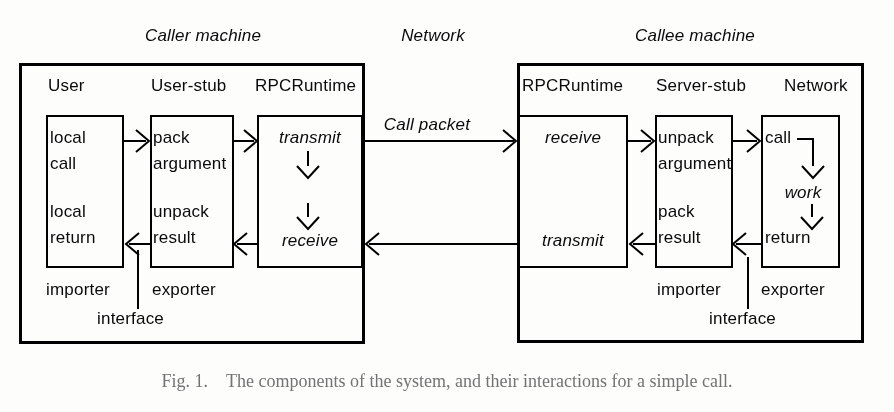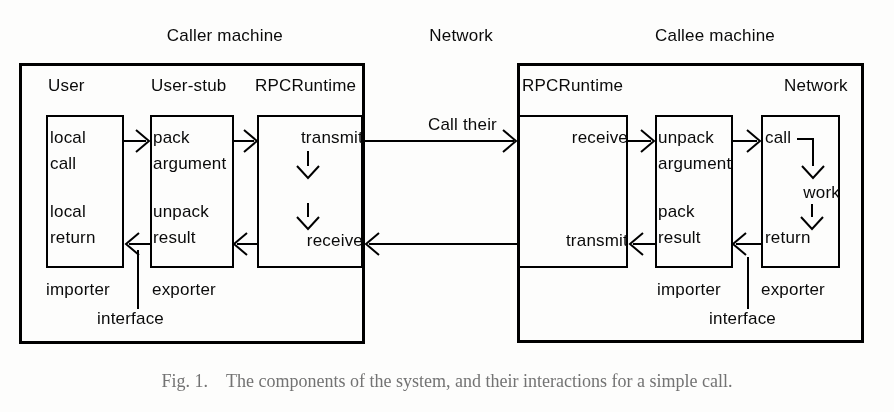--- a/index.html
+++ b/index.html
@@ -6,21 +6,21 @@
   .page{
     position:relative;width:894px;height:412px;
     background:#fdfdfc;overflow:hidden;
     font-family:"Liberation Sans", sans-serif;
     color:#0a0a0a;
   }
   .lbl{
     position:absolute;font-size:17px;line-height:1.0;
     white-space:nowrap;letter-spacing:0.2px;
   }
-  .ctr{text-align:right;}
+  .ctr{text-align:center;font-style:italic;}
   .outer{
     position:absolute;border:3px solid #000;background:transparent;
     box-sizing:border-box;
   }
   .inner{
     position:absolute;border:2px solid #000;background:transparent;
     box-sizing:border-box;
   }
   svg.overlay{position:absolute;left:0;top:0;pointer-events:none;}
   .caption{
@@ -40,20 +40,21 @@
   <div class="lbl ctr" style="left:373px;top:27px;width:120px">Network</div>
 
   <div class="outer" style="left:19px;top:63px;width:346px;height:281px"></div>
   <div class="outer" style="left:517px;top:63px;width:347px;height:280px"></div>
 
   <div class="lbl" style="left:48px;top:77px">User</div>
   <div class="lbl" style="left:151px;top:77px">User-stub</div>
   <div class="lbl" style="left:255px;top:77px">RPCRuntime</div>
 
   <div class="lbl" style="left:522px;top:77px">RPCRuntime</div>
+  <div class="lbl" style="left:656px;top:77px">Server-stub</div>
   <div class="lbl" style="left:784px;top:77px">Network</div>
 
   <div class="inner" style="left:46px;top:115px;width:78px;height:153px"></div>
   <div class="inner" style="left:150px;top:115px;width:84px;height:153px"></div>
   <div class="inner" style="left:257px;top:115px;width:106px;height:153px"></div>
   <div class="inner" style="left:518px;top:115px;width:110px;height:153px"></div>
   <div class="inner" style="left:655px;top:115px;width:78px;height:153px"></div>
   <div class="inner" style="left:761px;top:115px;width:79px;height:153px"></div>
 
   <div class="lbl" style="left:50px;top:129px">local</div>
@@ -74,21 +75,21 @@
 
   <div class="lbl" style="left:658px;top:129px">unpack</div>
   <div class="lbl" style="left:658px;top:155px">argument</div>
   <div class="lbl" style="left:658px;top:203px">pack</div>
   <div class="lbl" style="left:658px;top:229px">result</div>
 
   <div class="lbl" style="left:765px;top:129px">call</div>
   <div class="lbl ctr" style="left:766px;top:184px;width:74px">work</div>
   <div class="lbl" style="left:765px;top:229px">return</div>
 
-  <div class="lbl ctr" style="left:357px;top:116px;width:140px">Call their</div>
+  <div class="lbl ctr" style="left:357px;top:116px;width:140px">Call packet</div>
 
   <div class="lbl" style="left:46px;top:281px">importer</div>
   <div class="lbl" style="left:152px;top:281px">exporter</div>
   <div class="lbl" style="left:97px;top:310px">interface</div>
 
   <div class="lbl" style="left:657px;top:281px">importer</div>
   <div class="lbl" style="left:761px;top:281px">exporter</div>
   <div class="lbl" style="left:709px;top:310px">interface</div>
 
   <svg class="overlay" width="894" height="412" viewBox="0 0 894 412" fill="none" stroke="#000000" stroke-width="2">

